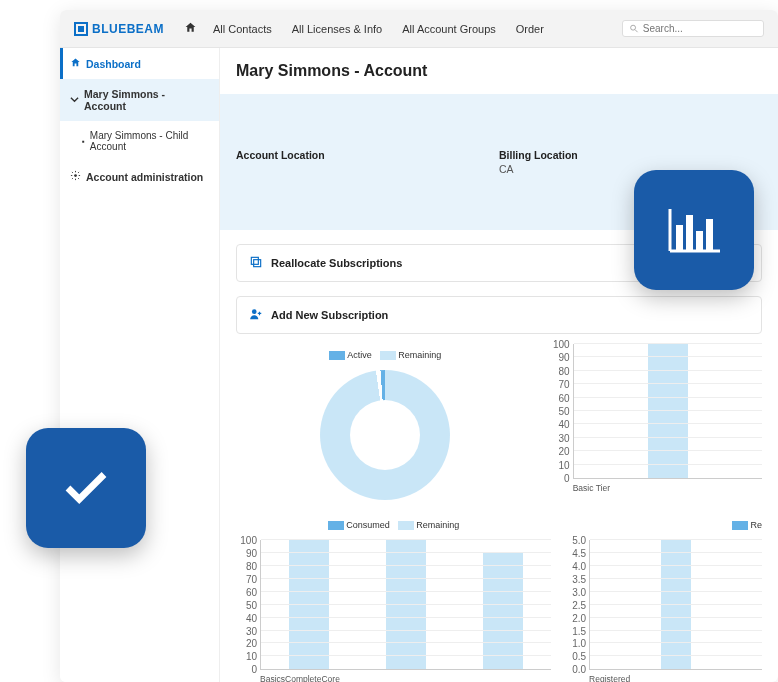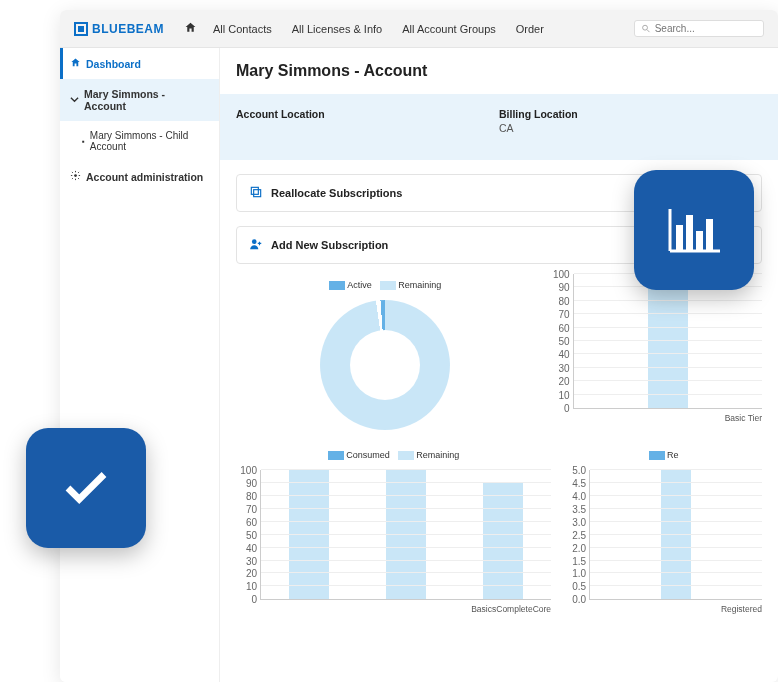--- a/index.html
+++ b/index.html
@@ -52,21 +52,21 @@
   .search-wrap {
     margin-left: auto;
     display: flex;
     align-items: center;
     background: #fff;
     border: 1px solid #ddd;
     border-radius: 3px;
     padding: 2px 6px;
     font-size: 10px;
     color: #999;
-    width: 130px;
+    width: 142px;
   }
   .search-wrap input {
     border: none;
     outline: none;
     font-size: 10px;
     width: 100%;
     color: #555;
   }
   
   .main {
@@ -114,21 +114,21 @@
     font-weight: 700;
     padding: 14px 16px;
     color: #222;
   }
   .info-panel {
     background: #e8f3fb;
     padding: 14px 16px;
     font-size: 10.5px;
     color: #222;
   }
-  .info-row { display:flex; margin-bottom: 12px; }
+  .info-row { display:flex; margin-bottom: 12px; margin-top: 41px; }
   .info-row:last-child { margin-bottom:0; }
   .info-cell { flex:1; }
   .info-label { font-weight:700; margin-bottom:2px; }
   .info-value { color:#555; }
   
   .actions-row {
     display: flex;
     gap: 14px;
     padding: 14px 16px 0;
     flex-direction: column;
@@ -172,25 +172,25 @@
   .y-tick {
     position:absolute; left:-24px; font-size:10px; color:#666; width:20px; text-align:right;
     transform: translateY(50%);
   }
   .y-grid {
     position:absolute; left:0; right:0; border-top:1px solid #eee;
   }
   .bars { position:absolute; left:0; right:0; bottom:0; top:0; display:flex; justify-content:space-around; align-items:flex-end; }
   .bar { width:40px; background:#c9e6f7; }
   .bar.narrow { width:30px; }
-  .x-labels { display:flex; justify-content:flex-end; font-size:8.5px; color:#555; margin-top:4px; margin-left:24px; }
+  .x-labels { display:flex; justify-content:flex-start; font-size:8.5px; color:#555; margin-top:4px; margin-left:24px; }
   .charts-row2 { display:flex; padding: 14px 16px 0; gap:14px; }
   .bar-bottom-left { flex:1.6; }
   .bar-bottom-right { flex:1; }
-  .legend.right { justify-content:center; }
+  .legend.right { justify-content:flex-end; }
   
   .badge {
     position:absolute;
     width:120px; height:120px;
     background:#1a5ba8;
     border-radius:22px;
     display:flex; align-items:center; justify-content:center;
     box-shadow: 0 8px 22px rgba(0,0,0,0.25);
   }
   .badge-check { left:26px; top:428px; }

